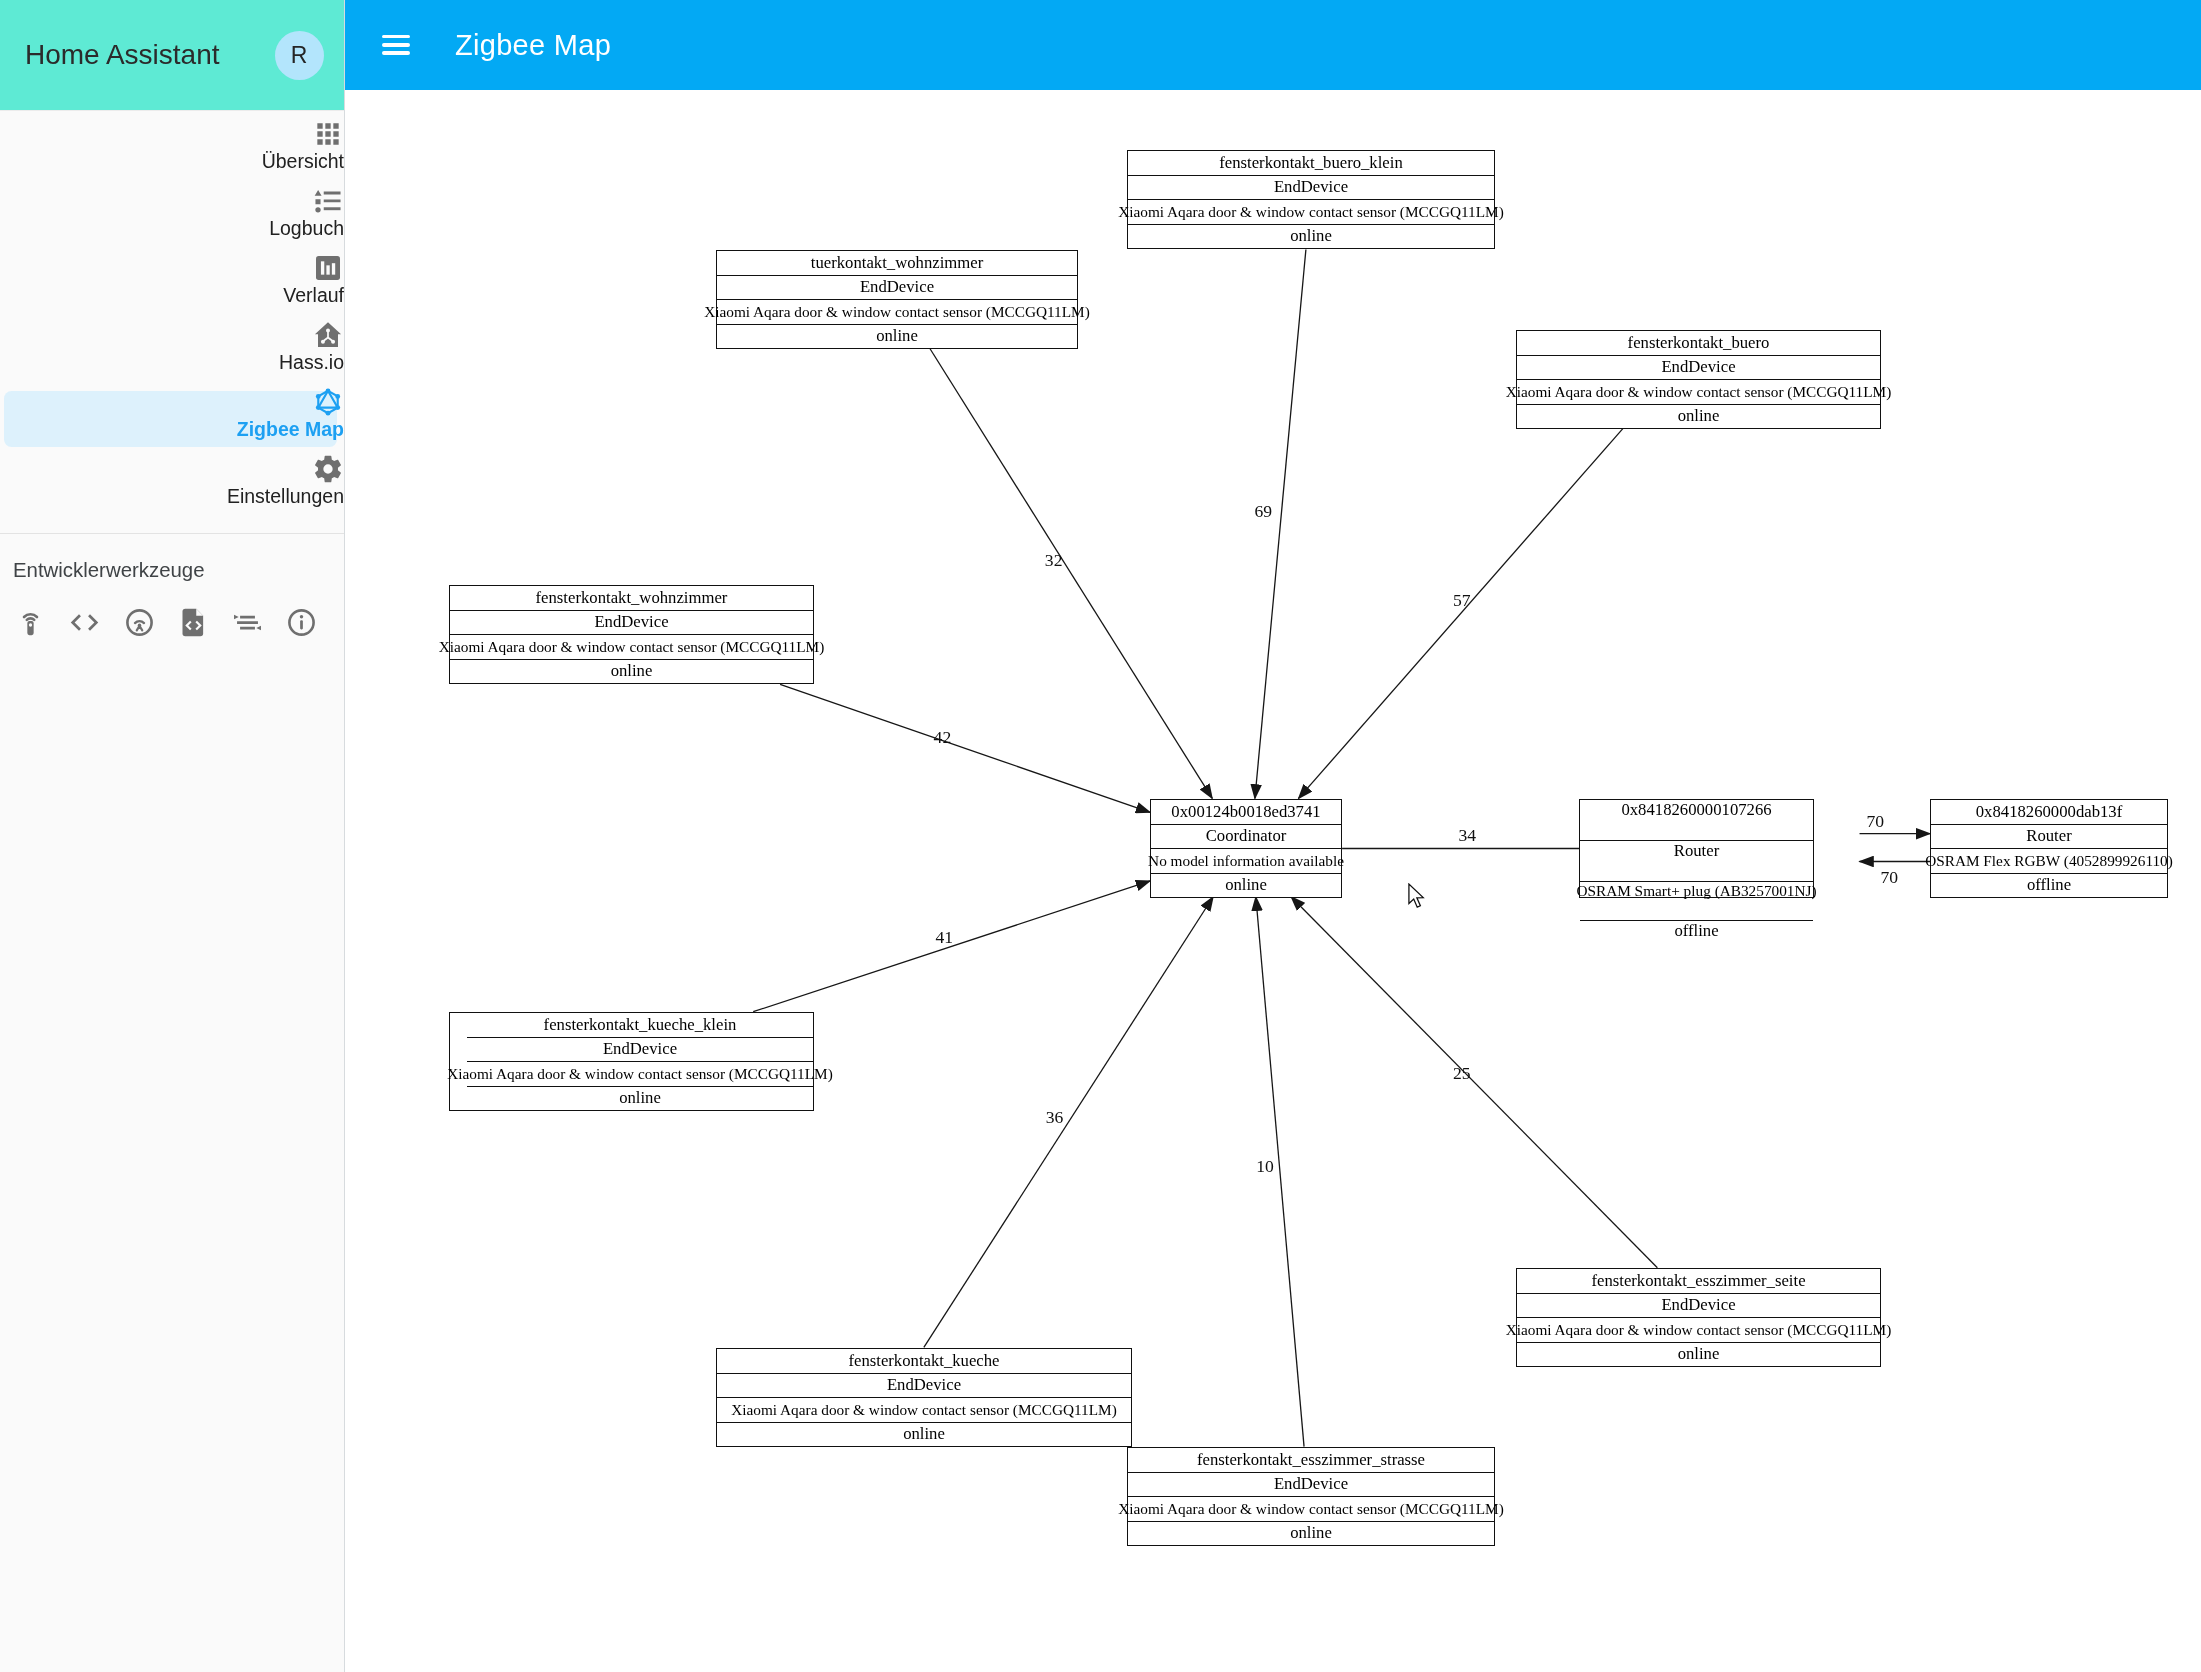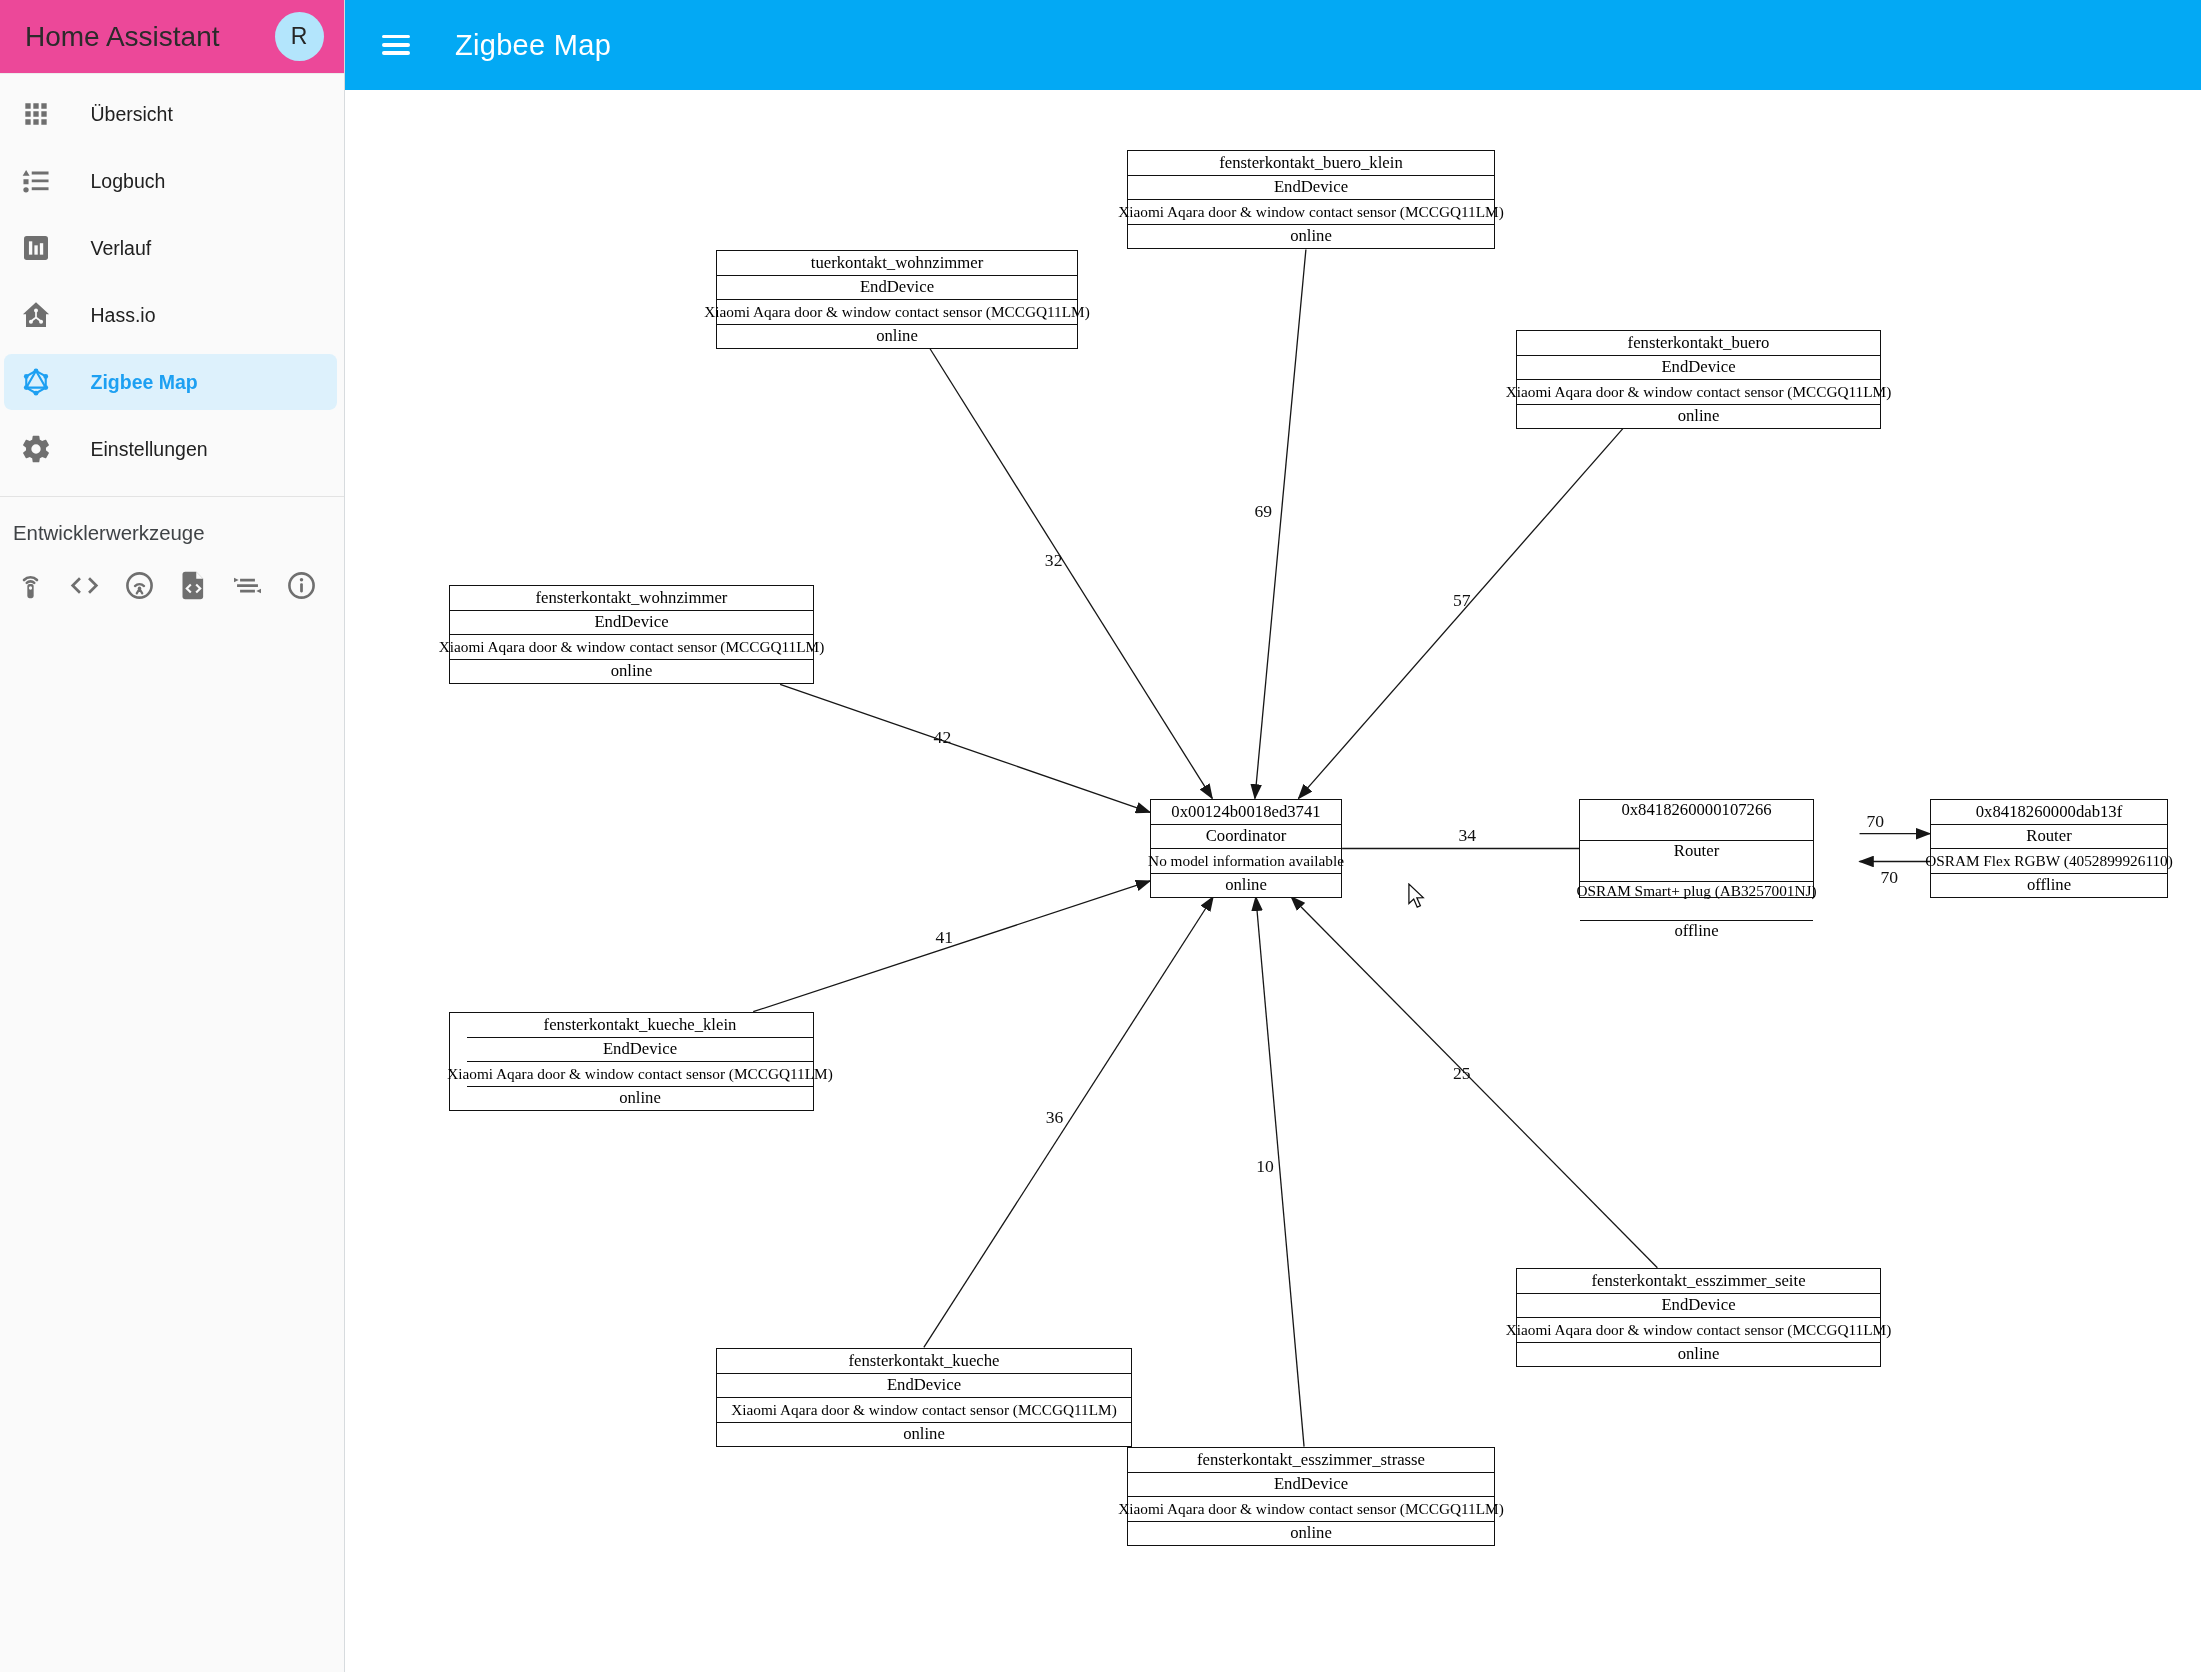--- a/index.html
+++ b/index.html
@@ -23,27 +23,27 @@
   .appheader{position:absolute;left:345px;top:0;width:1856px;height:90px;background:#03a9f4;
     display:flex;align-items:center;z-index:3;}
   .hamburger{margin-left:37px;width:28px;height:20.4px;display:flex;flex-direction:column;
     justify-content:space-between;cursor:pointer;}
   .hamburger span{display:block;height:3.7px;border-radius:1.9px;background:#fff;}
   .apptitle{color:#fff;font-size:29px;margin-left:45px;letter-spacing:0.3px;}
 
   
   .sidebar{position:absolute;left:0;top:0;width:345px;height:1672px;background:#fafafa;
     border-right:0.9px solid #d7dbde;box-sizing:border-box;z-index:4;}
-  .sb-head{height:74px;background:#ec4899;border-bottom:0.9px solid #ececec;display:flex;
+  .sb-head{height:111px;background:#5eead4;border-bottom:0.9px solid #ececec;display:flex;
     align-items:center;justify-content:space-between;padding:0 20.4px 0 25px;box-sizing:border-box;}
   .sb-title{font-size:28px;color:#2b2b2b;}
   .avatar{width:49px;height:49px;border-radius:50%;background:#b3e5fc;color:#252525;
     display:flex;align-items:center;justify-content:center;font-size:23px;cursor:pointer;}
   .menu{padding-top:6.5px;}
-  .mitem{position:relative;height:67px;display:flex;align-items:center;cursor:pointer;}
+  .mitem{position:relative;height:67px;display:flex;align-items:flex-end;cursor:pointer;flex-direction:column;}
   .mitem .hl{position:absolute;left:3.7px;right:7.4px;top:5.6px;bottom:5.6px;border-radius:7.4px;background:transparent;}
   .mitem.active .hl{background:#ddf1fc;}
   .micon{position:relative;width:32px;height:32px;margin-left:19.5px;flex:0 0 auto;}
   .micon svg{width:32px;height:32px;display:block;}
   .mlabel{position:relative;margin-left:39px;font-size:19.5px;color:#212121;}
   .mitem.active .mlabel{color:#1da0f2;font-weight:700;}
   .sb-divider{height:0.9px;background:#e3e3e3;margin-top:13px;}
   .devtools-label{margin:26px 0 0 13px;font-size:20.4px;color:#3f4346;}
   .devicons{display:flex;align-items:center;margin:24px 0 0 14px;gap:21.3px;}
   .devicons .dicon{width:33px;height:33px;cursor:pointer;}

